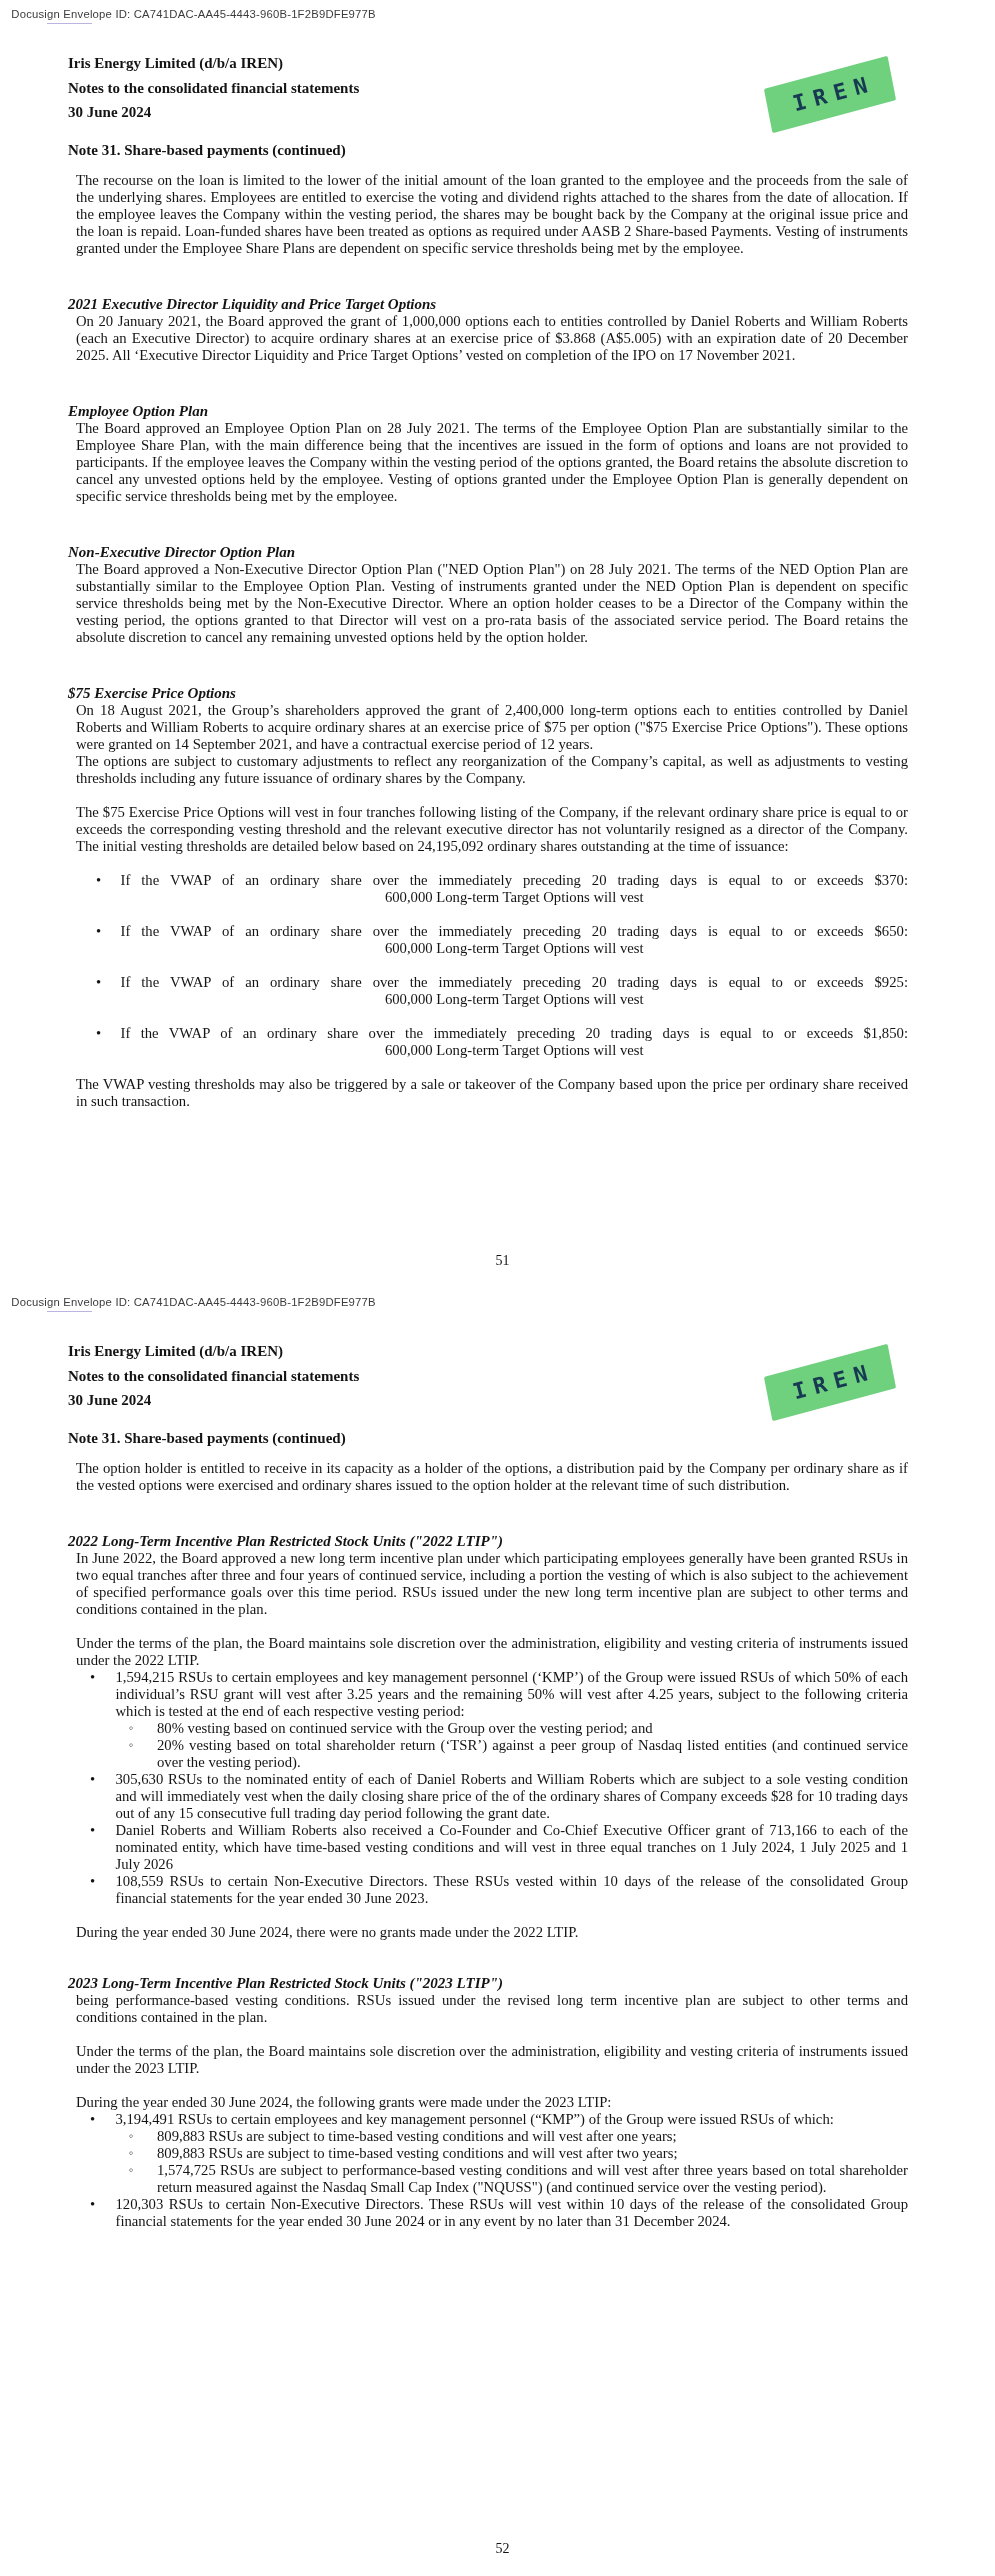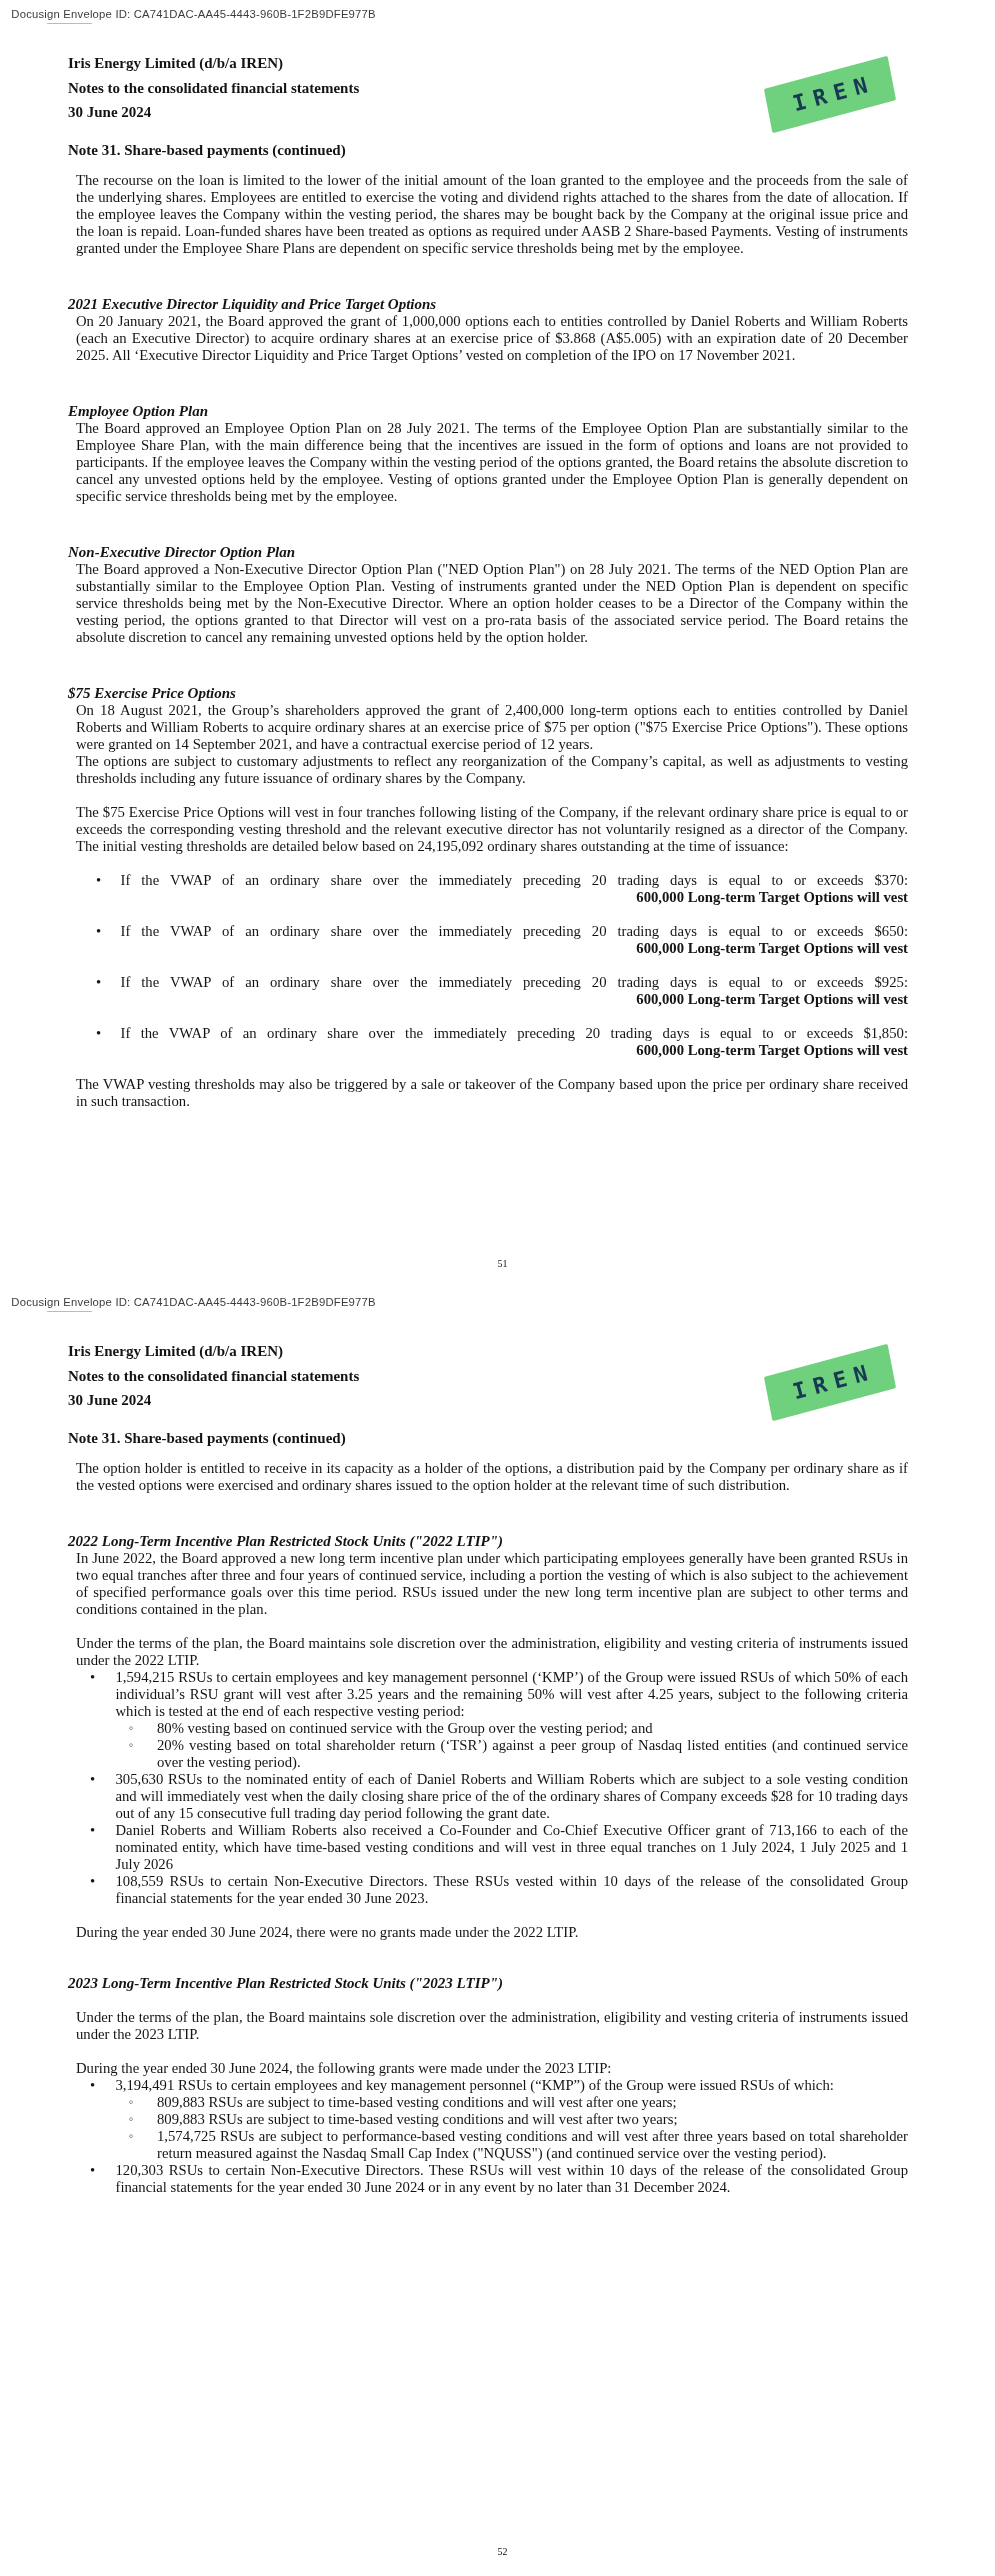--- a/index.html
+++ b/index.html
@@ -40,34 +40,34 @@
   .para.tight { margin-top:0; }
 
   .sec-heading { margin-top:39px; font-weight:700; font-style:italic; font-size:15px; text-align:left; }
   .sec-heading.gap-lg { margin-top:34px; }
 
   
   .bullet1 { display:flex; margin-top:17px; }
   .bullet1 .marker { flex:none; width:24.5px; margin-left:28px; text-align:left; }
   .bullet1 .btext { flex:1; min-width:0; }
   .jline { display:block; text-align:justify; text-align-last:justify; }
-  .nline { display:block; text-align:right;font-weight:bold; }
+  .nline { display:block; text-align:center; }
 
   
   .blist { margin-top:0; }
   .bullet2 { display:flex; }
   .bullet2 > .marker { flex:none; width:25.5px; margin-left:22px; text-align:left; }
   .bullet2 > .btext { flex:1; min-width:0; text-align:justify; }
   .subbullet { display:flex; }
   .subbullet > .marker2 { flex:none; width:28px; margin-left:61px; text-align:left; font-size:12.3px; line-height:17px; }
   .subbullet > .btext { flex:1; min-width:0; text-align:justify; }
 
   .page-number {
     position:absolute; left:0; right:0; bottom:19px;
-    text-align:center; font-size:10px; color:#141414;margin-left:36px;
+    text-align:center; font-size:14px; color:#141414;margin-left:36px;
   }
 </style>
 </head>
 <body>
 
 <div class="page">
   <div class="docusign-line">Docusign Envelope ID: CA741DAC-AA45-4443-960B-1F2B9DFE977B</div>
   <div class="docusign-underline"></div>
 
   <div class="logo">
@@ -193,20 +193,21 @@
       </div>
       <div class="bullet2">
         <span class="marker">•</span>
         <span class="btext">108,559 RSUs to certain Non-Executive Directors. These RSUs vested within 10 days of the release of the consolidated Group financial statements for the year ended 30 June 2023.</span>
       </div>
     </div>
 
     <div class="para">During the year ended 30 June 2024, there were no grants made under the 2022 LTIP.</div>
 
     <div class="sec-heading gap-lg">2023 Long-Term Incentive Plan Restricted Stock Units ("2023 LTIP")</div>
+    <div class="para tight">being performance-based vesting conditions. RSUs issued under the revised long term incentive plan are subject to other terms and conditions contained in the plan.</div>
 
     <div class="para">Under the terms of the plan, the Board maintains sole discretion over the administration, eligibility and vesting criteria of instruments issued under the 2023 LTIP.</div>
 
     <div class="para">During the year ended 30 June 2024, the following grants were made under the 2023 LTIP:</div>
 
     <div class="blist">
       <div class="bullet2">
         <span class="marker">•</span>
         <span class="btext">3,194,491 RSUs to certain employees and key management personnel (“KMP”) of the Group were issued RSUs of which:</span>
       </div>

